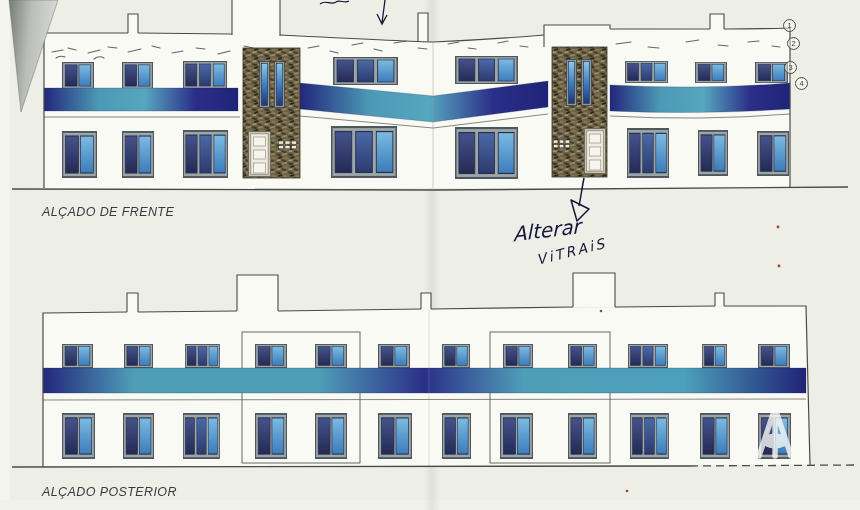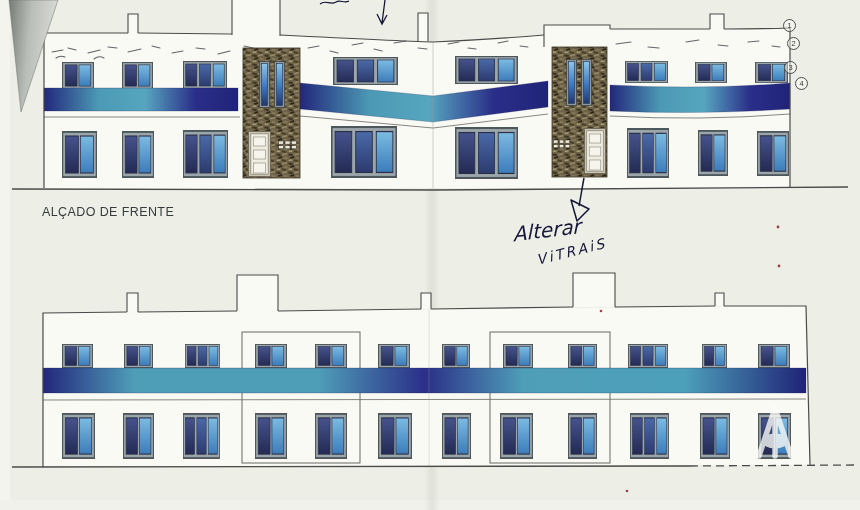--- a/index.html
+++ b/index.html
@@ -1,20 +1,20 @@
 <!DOCTYPE html>
 <html><head>
 <meta charset="utf-8">
 <style>
   html,body{margin:0;padding:0;background:#d8d8d2;}
   .stage{position:relative;width:860px;height:510px;background:#edefe7;overflow:hidden;
          font-family:"Liberation Sans",sans-serif;}
   .stage svg{position:absolute;left:0;top:0;}
   .plan-label{position:absolute;color:#363b3e;font-size:12.5px;letter-spacing:.4px;
-              font-weight:400;white-space:nowrap;}
+              font-weight:400;white-space:nowrap;font-style:italic;}
   #label-front{left:42px;top:205px;}
   #label-rear{left:42px;top:485px;}
   .handwriting{position:absolute;color:#16163a;font-family:"DejaVu Sans",sans-serif;
                font-style:italic;white-space:nowrap;}
   #hw-line1{left:514px;top:218px;font-size:20px;transform:rotate(-7deg) skewX(-8deg);}
   #hw-line2{left:537px;top:243px;font-size:14px;letter-spacing:2.5px;transform:rotate(-14deg) skewX(-5deg);}
   .callout{position:absolute;width:11px;height:11px;border:1px solid #4a4f4a;border-radius:50%;
            font-size:7.5px;line-height:11px;text-align:center;color:#383838;
            background:rgba(250,250,245,.45);}
   #callout-1{left:783px;top:19px;}
@@ -234,20 +234,21 @@
     <circle cx="778" cy="227" r="1.4"></circle>
         <circle cx="779" cy="266" r="1.4"></circle>
     <circle cx="601" cy="311" r="1.3"></circle>
         <circle cx="627" cy="491" r="1.3"></circle>
   </g>
 
   <path d="M9,0 L58,0 L21,112 Z" fill="url(#gCorn)" stroke="#6b706b" stroke-width=".5"></path>
 </svg>
 
 <div class="plan-label" id="label-front">ALÇADO DE FRENTE</div>
+<div class="plan-label" id="label-rear">ALÇADO POSTERIOR</div>
 
 <div class="handwriting" id="hw-line1">Alterar</div>
 <div class="handwriting" id="hw-line2">ViTRAiS</div>
 
 <div class="callout" id="callout-1">1</div>
 <div class="callout" id="callout-2">2</div>
 <div class="callout" id="callout-3">3</div>
 <div class="callout" id="callout-4">4</div>
 
 </div>

